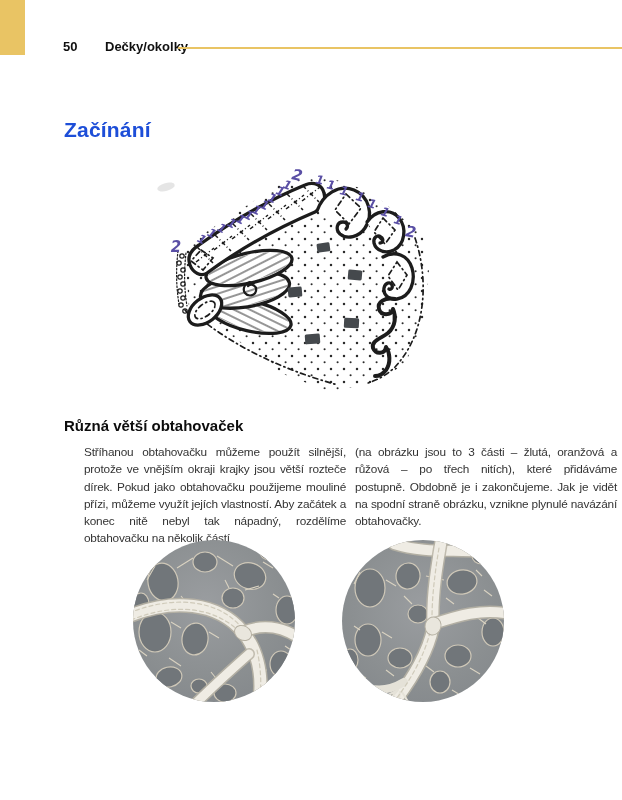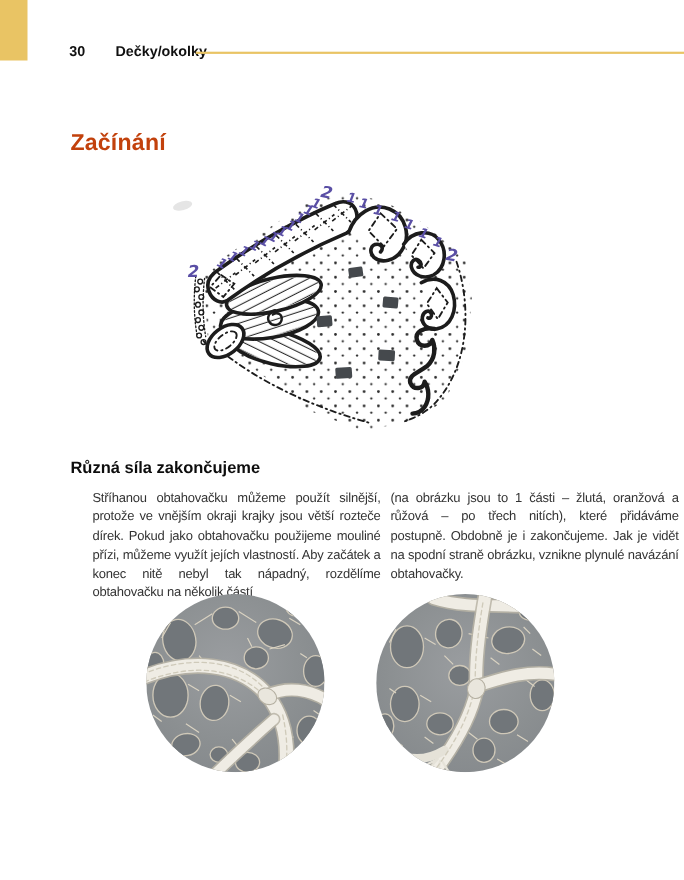--- a/index.html
+++ b/index.html
@@ -9,21 +9,21 @@
   }
   html,body{margin:0;padding:0;}
   body{
     width:622px;height:800px;background:#ffffff;position:relative;overflow:hidden;
     font-family:"Liberation Sans", sans-serif;color:#2e2e2e;
   }
   .corner-block{position:absolute;left:0;top:0;width:25px;height:55px;background:var(--accent);}
   .page-num{position:absolute;left:63px;top:39px;font-size:13px;font-weight:bold;color:#101010;}
   .section-title{position:absolute;left:105px;top:39px;font-size:13px;font-weight:bold;color:#101010;}
   .header-rule{position:absolute;left:178px;top:47px;width:444px;height:2px;background:var(--accent);}
-  .h1{position:absolute;left:64px;top:118px;font-size:21px;font-weight:bold;color:#c2410c;letter-spacing:.2px;}
+  .h1{position:absolute;left:64px;top:118px;font-size:21px;font-weight:bold;color:#1d4ed8;letter-spacing:.2px;}
   .h2{position:absolute;left:64px;top:417px;font-size:15px;font-weight:bold;color:#0d0d0d;}
   .col{position:absolute;top:444px;width:262px;font-size:11.8px;line-height:17.3px;
        text-align:justify;letter-spacing:-0.2px;color:#333;margin-left:27px;}
   .col-left{left:57px;}
   .col-right{left:328px;}
   .diagram{position:absolute;left:133px;top:158px;width:320px;height:240px;}
   .photo{position:absolute;top:540px;width:162px;height:162px;}
   .photo-left{left:133px;}
   .photo-right{left:342px;}
 
@@ -35,21 +35,21 @@
   .lattice{stroke:var(--ink);fill:none;stroke-width:1.5;stroke-dasharray:4 2.5 1 2.5;}
   .mark{font-family:"DejaVu Sans",sans-serif;font-style:italic;font-weight:bold;font-size:12px;
         fill:var(--purple);text-anchor:middle;}
   .mark2{font-size:15px;}
 </style>
 </head>
 <body>
 
 <div class="corner-block"></div>
 
-<div class="page-num">30</div>
+<div class="page-num">50</div>
 <div class="section-title">Dečky/okolky</div>
 <div class="header-rule"></div>
 
 <div class="h1">Začínání</div>
 
 <svg class="diagram" viewBox="0 0 320 240" xmlns="http://www.w3.org/2000/svg">
   <defs>
     <pattern id="dots" width="13" height="13" patternUnits="userSpaceOnUse">
       <circle cx="3" cy="3" r="1.25" fill="#2b2b2b"></circle>
       <circle cx="9.6" cy="9.2" r="1.05" fill="#2b2b2b"></circle>
@@ -165,24 +165,24 @@
       <text x="210" y="37" transform="rotate(14 210 37)" class="mark">1</text>
       <text x="226" y="43" transform="rotate(16 226 43)" class="mark">1</text>
       <text x="238" y="50" transform="rotate(16 238 50)" class="mark">1</text>
       <text x="251" y="58" transform="rotate(18 251 58)" class="mark">1</text>
       <text x="264" y="66" transform="rotate(18 264 66)" class="mark">1</text>
       <text x="277" y="79" transform="rotate(10 277 79)" class="mark mark2">2</text>
       <text x="43" y="94" transform="rotate(0 43 94)" class="mark mark2">2</text>
     </g>
 </svg>
 
-<div class="h2">Různá síla zakončujeme</div>
+<div class="h2">Různá větší obtahovaček</div>
 
 <div class="col col-left">Stříhanou obtahovačku můžeme použít silnější, protože ve vnějším okraji krajky jsou větší rozteče dírek. Pokud jako obtahovačku použijeme mouliné přízi, můžeme využít jejích vlastností. Aby začátek a konec nitě nebyl tak nápadný, rozdělíme obtahovačku na několik částí</div>
-<div class="col col-right">(na obrázku jsou to 1 části – žlutá, oranžová a růžová – po třech nitích), které přidáváme postupně. Obdobně je i zakončujeme. Jak je vidět na spodní straně obrázku, vznikne plynulé navázání obtahovačky.</div>
+<div class="col col-right">(na obrázku jsou to 3 části – žlutá, oranžová a růžová – po třech nitích), které přidáváme postupně. Obdobně je i zakončujeme. Jak je vidět na spodní straně obrázku, vznikne plynulé navázání obtahovačky.</div>
 
 <svg class="photo photo-left" viewBox="0 0 162 162" xmlns="http://www.w3.org/2000/svg">
   <defs>
     <radialGradient id="g1" cx="45%" cy="40%" r="75%">
       <stop offset="0%" stop-color="#9a9da0"></stop>
         <stop offset="60%" stop-color="#8b8f91"></stop>
         <stop offset="100%" stop-color="#82868a"></stop>
     </radialGradient>
     <clipPath id="pc1">
         <circle cx="81" cy="81" r="81"></circle>

